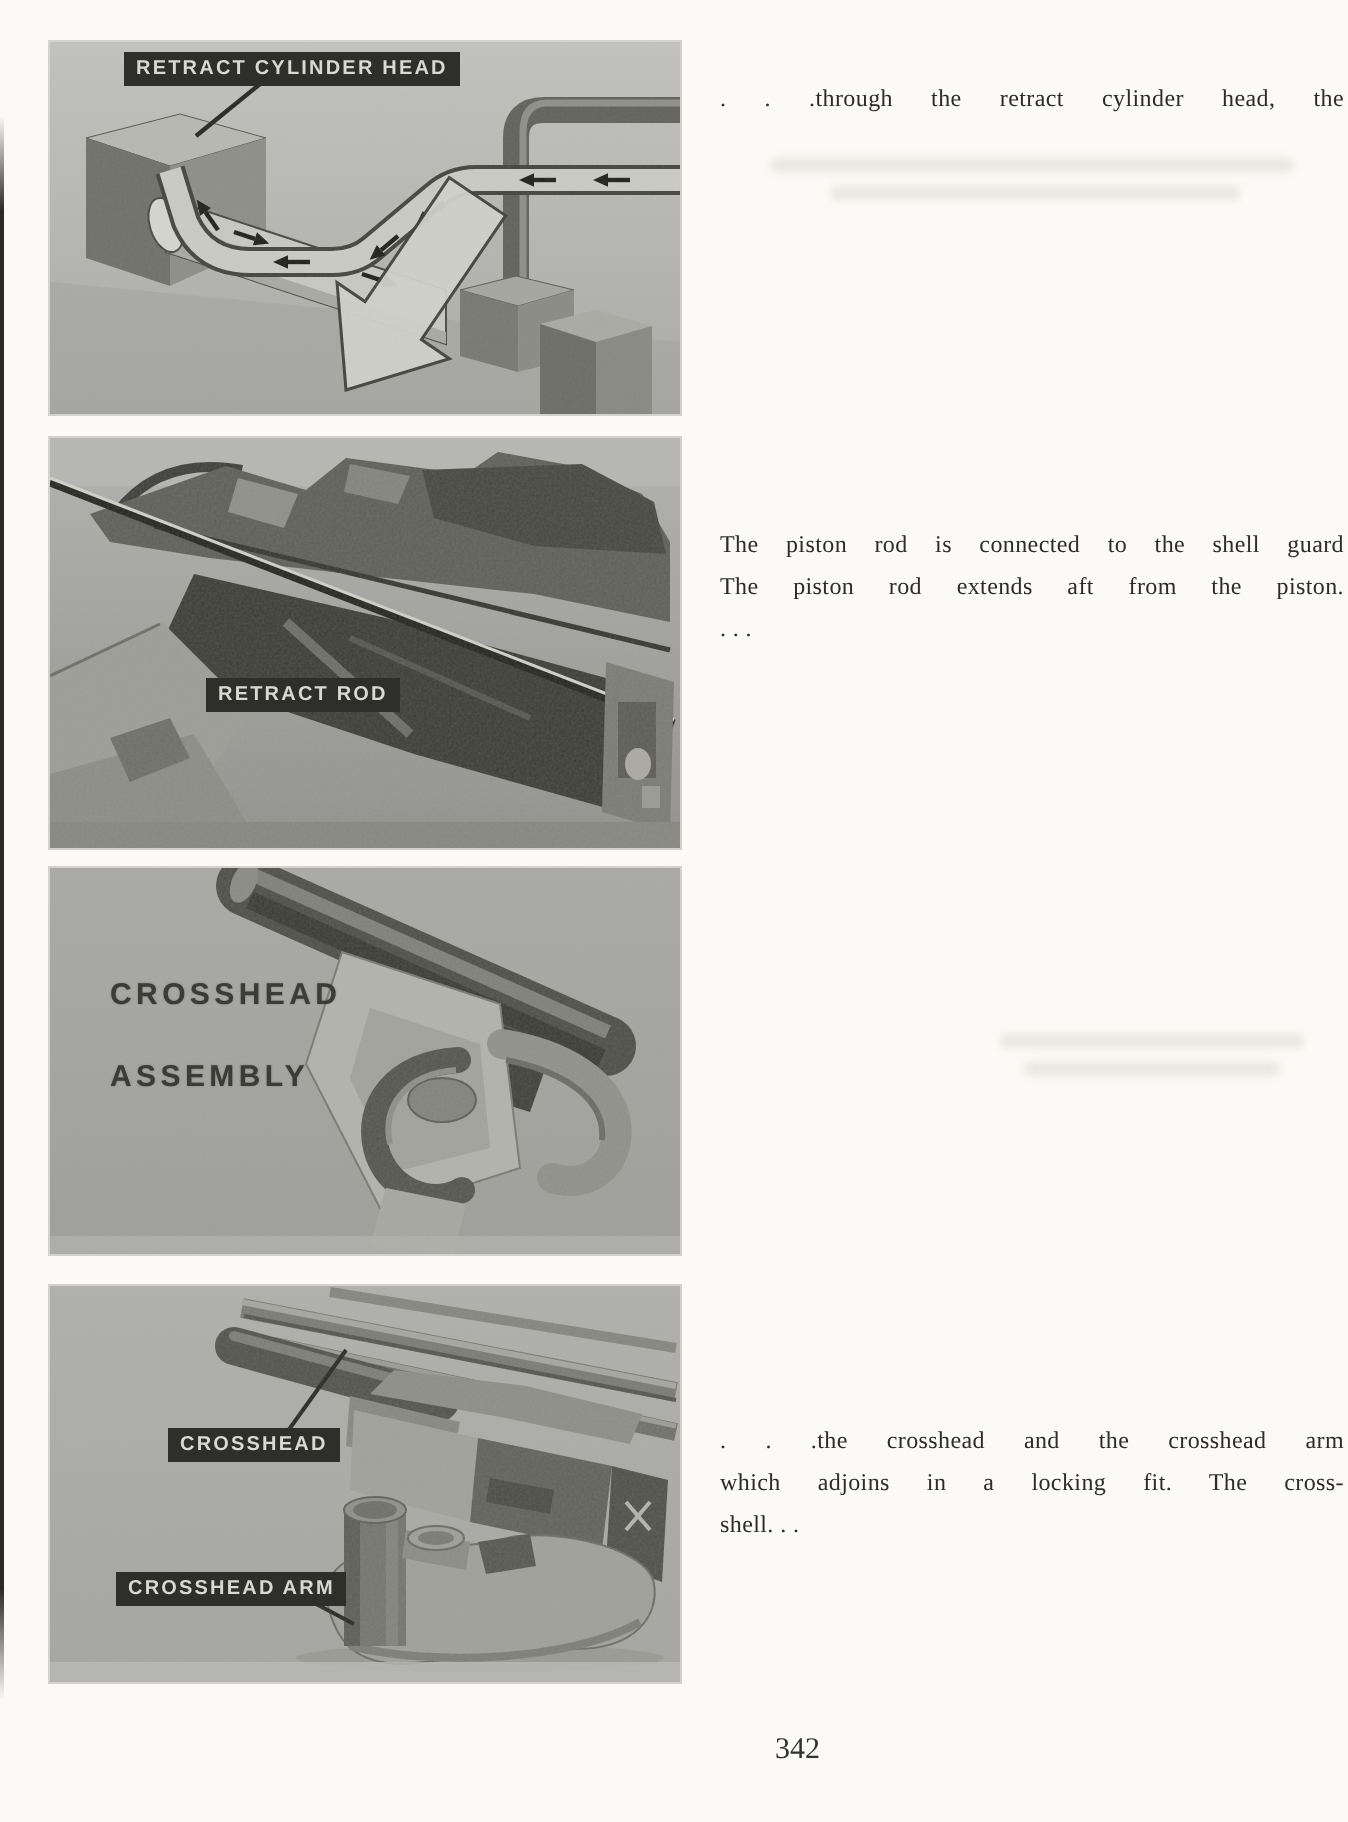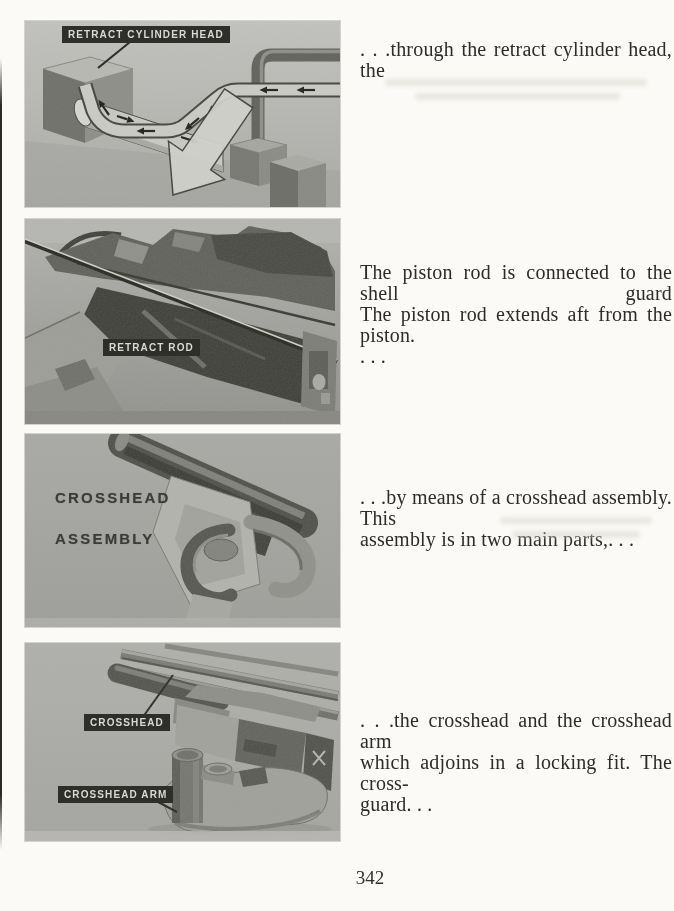--- a/index.html
+++ b/index.html
@@ -24,31 +24,31 @@
     padding:4px 6px 3px; white-space:nowrap;
   }
   .overlay-word{
     position:absolute; color:#3b3b37;
     font-family:"Liberation Sans", sans-serif; font-weight:bold;
     font-size:15px; letter-spacing:2.2px; white-space:nowrap;
     text-shadow:0 0 1px rgba(60,60,55,.4);
   }
   .caption{
     position:absolute; left:360px; width:312px;
-    font-size:20px; line-height:21px; color:#2e2c28; letter-spacing:.2px;
+    font-size:12px; line-height:21px; color:#2e2c28; letter-spacing:.2px;
   }
   .cap-line{min-height:21px;}
   .cap-line.just{text-align:justify; text-align-last:justify;}
   .bleed{
     position:absolute; background:#d7d4ca; border-radius:3px;
     filter:blur(2px); opacity:.5; height:7px;
   }
   .page-number{
     position:absolute; left:330px; top:867px; width:80px;
-    text-align:center; font-size:19px; color:#33312d;
+    text-align:right; font-size:15px; color:#33312d;
   }
 </style>
 </head>
 <body>
 
 <div class="page">
 
   <div class="spine"></div>
 
   <div class="fig" style="top:21px;height:186px;">
@@ -263,29 +263,25 @@
   <div class="caption" style="top:39px;">
     <div class="cap-line just">. . .through the retract cylinder head, the</div>
   </div>
 
   <div class="caption" style="top:262px;">
     <div class="cap-line just">The piston rod is connected to the shell guard</div>
     <div class="cap-line just">The piston rod extends aft from the piston.</div>
     <div class="cap-line">. . .</div>
   </div>
 
-  <div class="caption" style="top:487px;">
-    <div class="cap-line just">. . .by means of a crosshead assembly. This</div>
-    <div class="cap-line">assembly is in two main parts,. . .</div>
-  </div>
 
   <div class="caption" style="top:710px;">
     <div class="cap-line just">. . .the crosshead and the crosshead arm</div>
     <div class="cap-line just">which adjoins in a locking fit.  The cross-</div>
-    <div class="cap-line">guard. . .</div>
+    <div class="cap-line">shell. . .</div>
   </div>
 
   <div class="bleed" style="left:385px;top:79px;width:262px;"></div>
   <div class="bleed" style="left:415px;top:93px;width:205px;"></div>
   <div class="bleed" style="left:500px;top:517px;width:152px;"></div>
   <div class="bleed" style="left:512px;top:531px;width:128px;"></div>
 
   <div class="page-number">342</div>
 
 </div>

